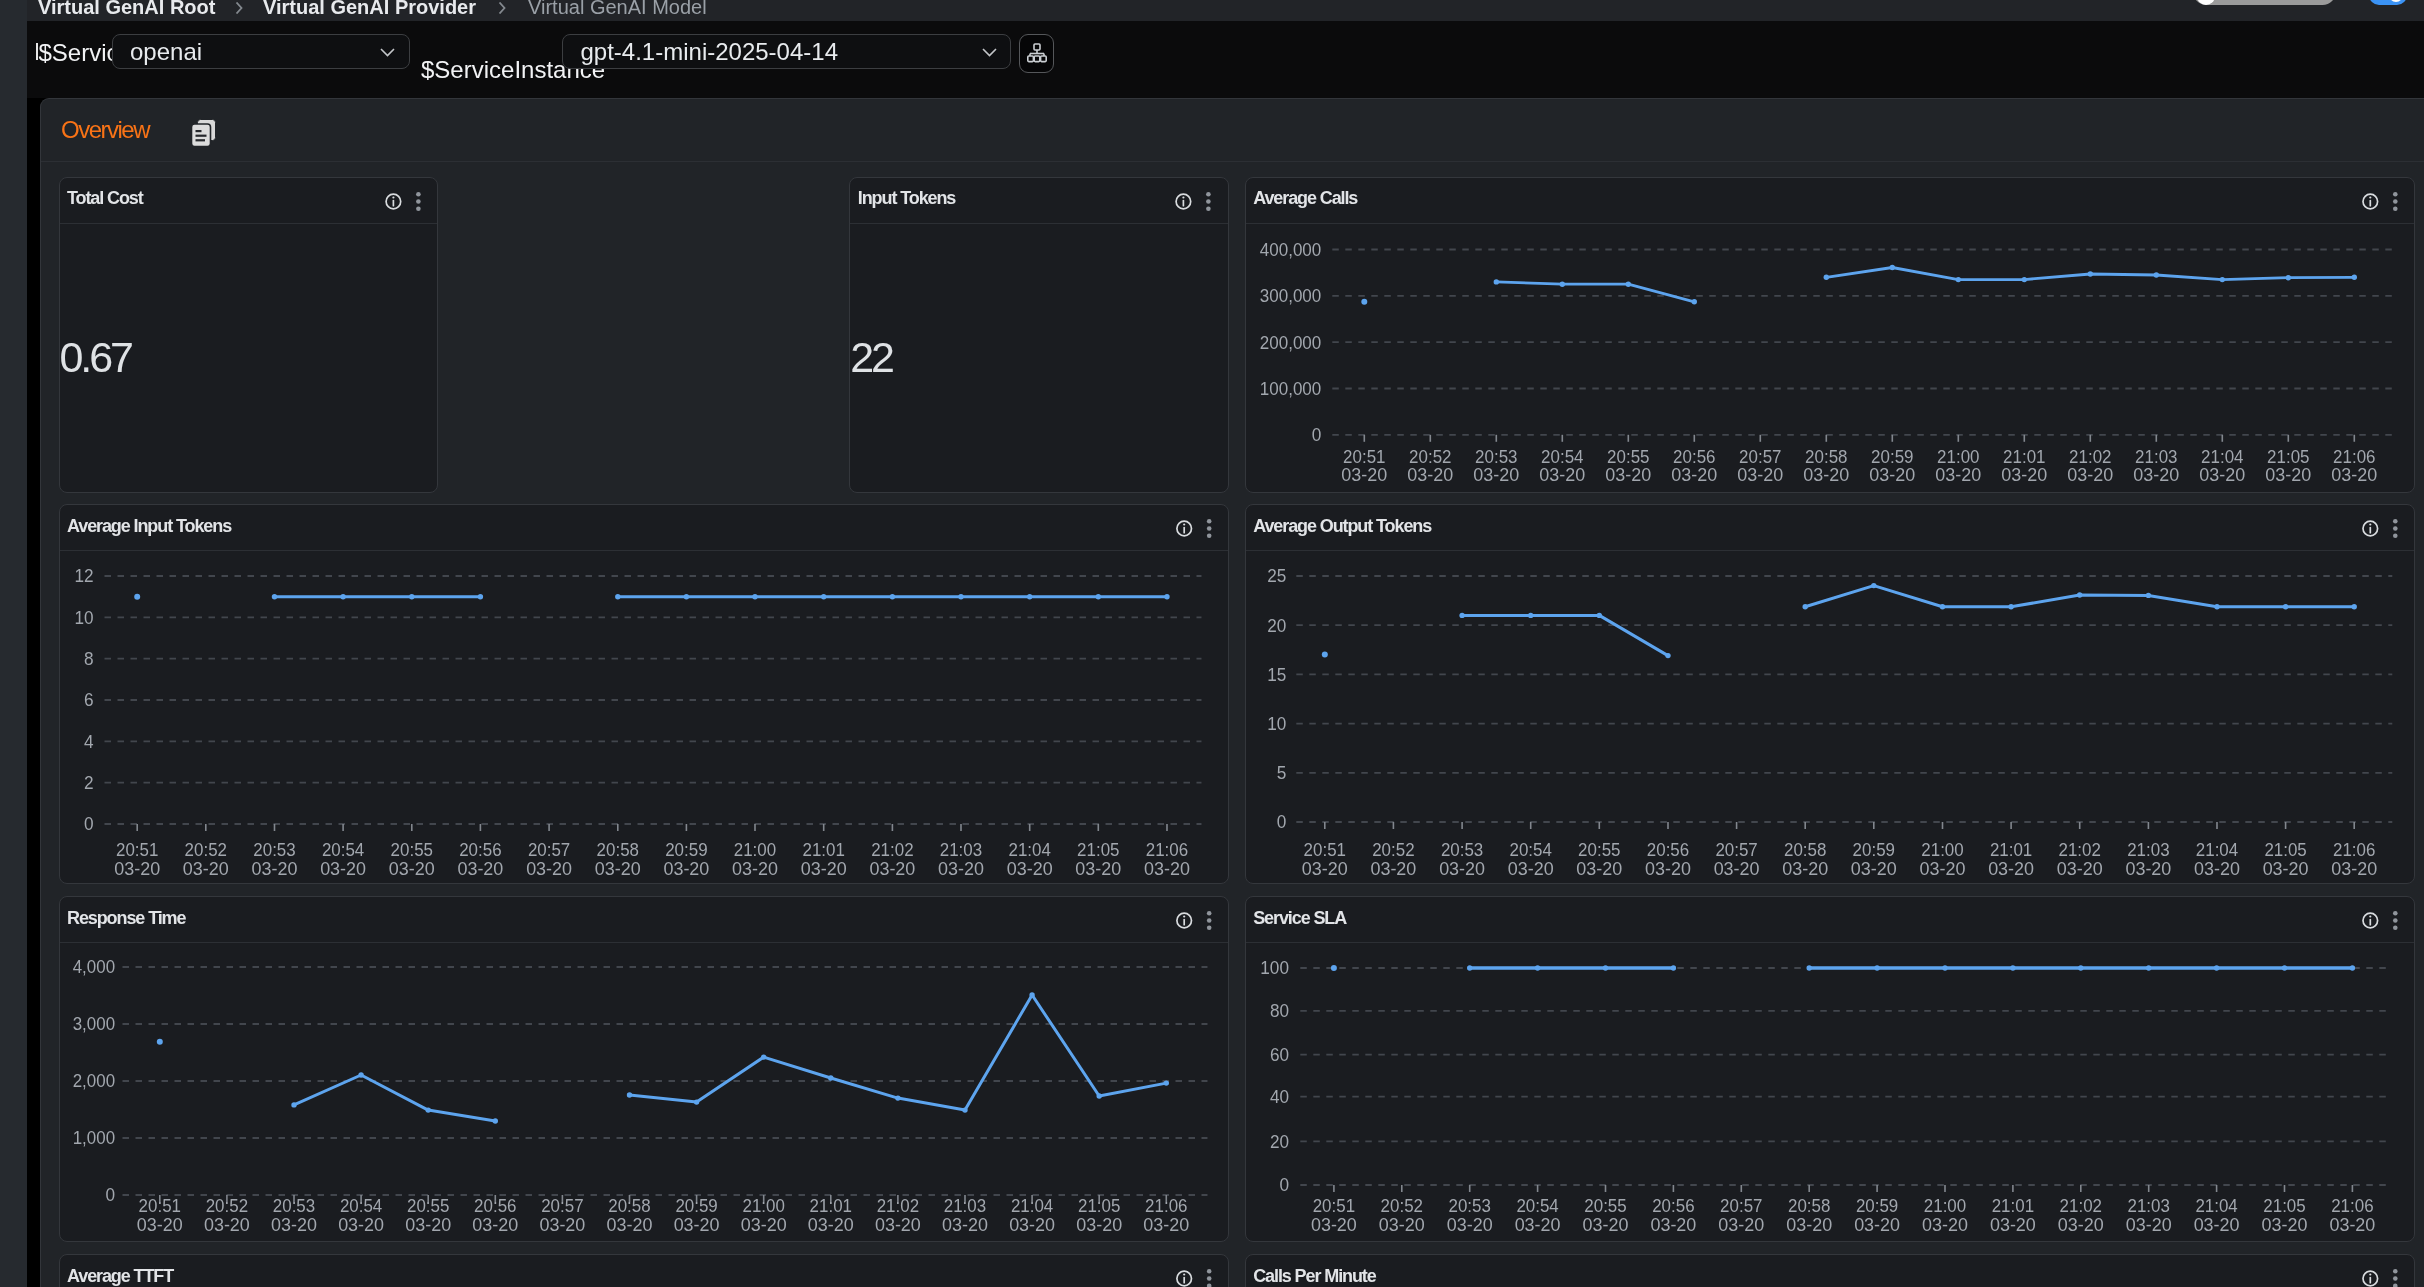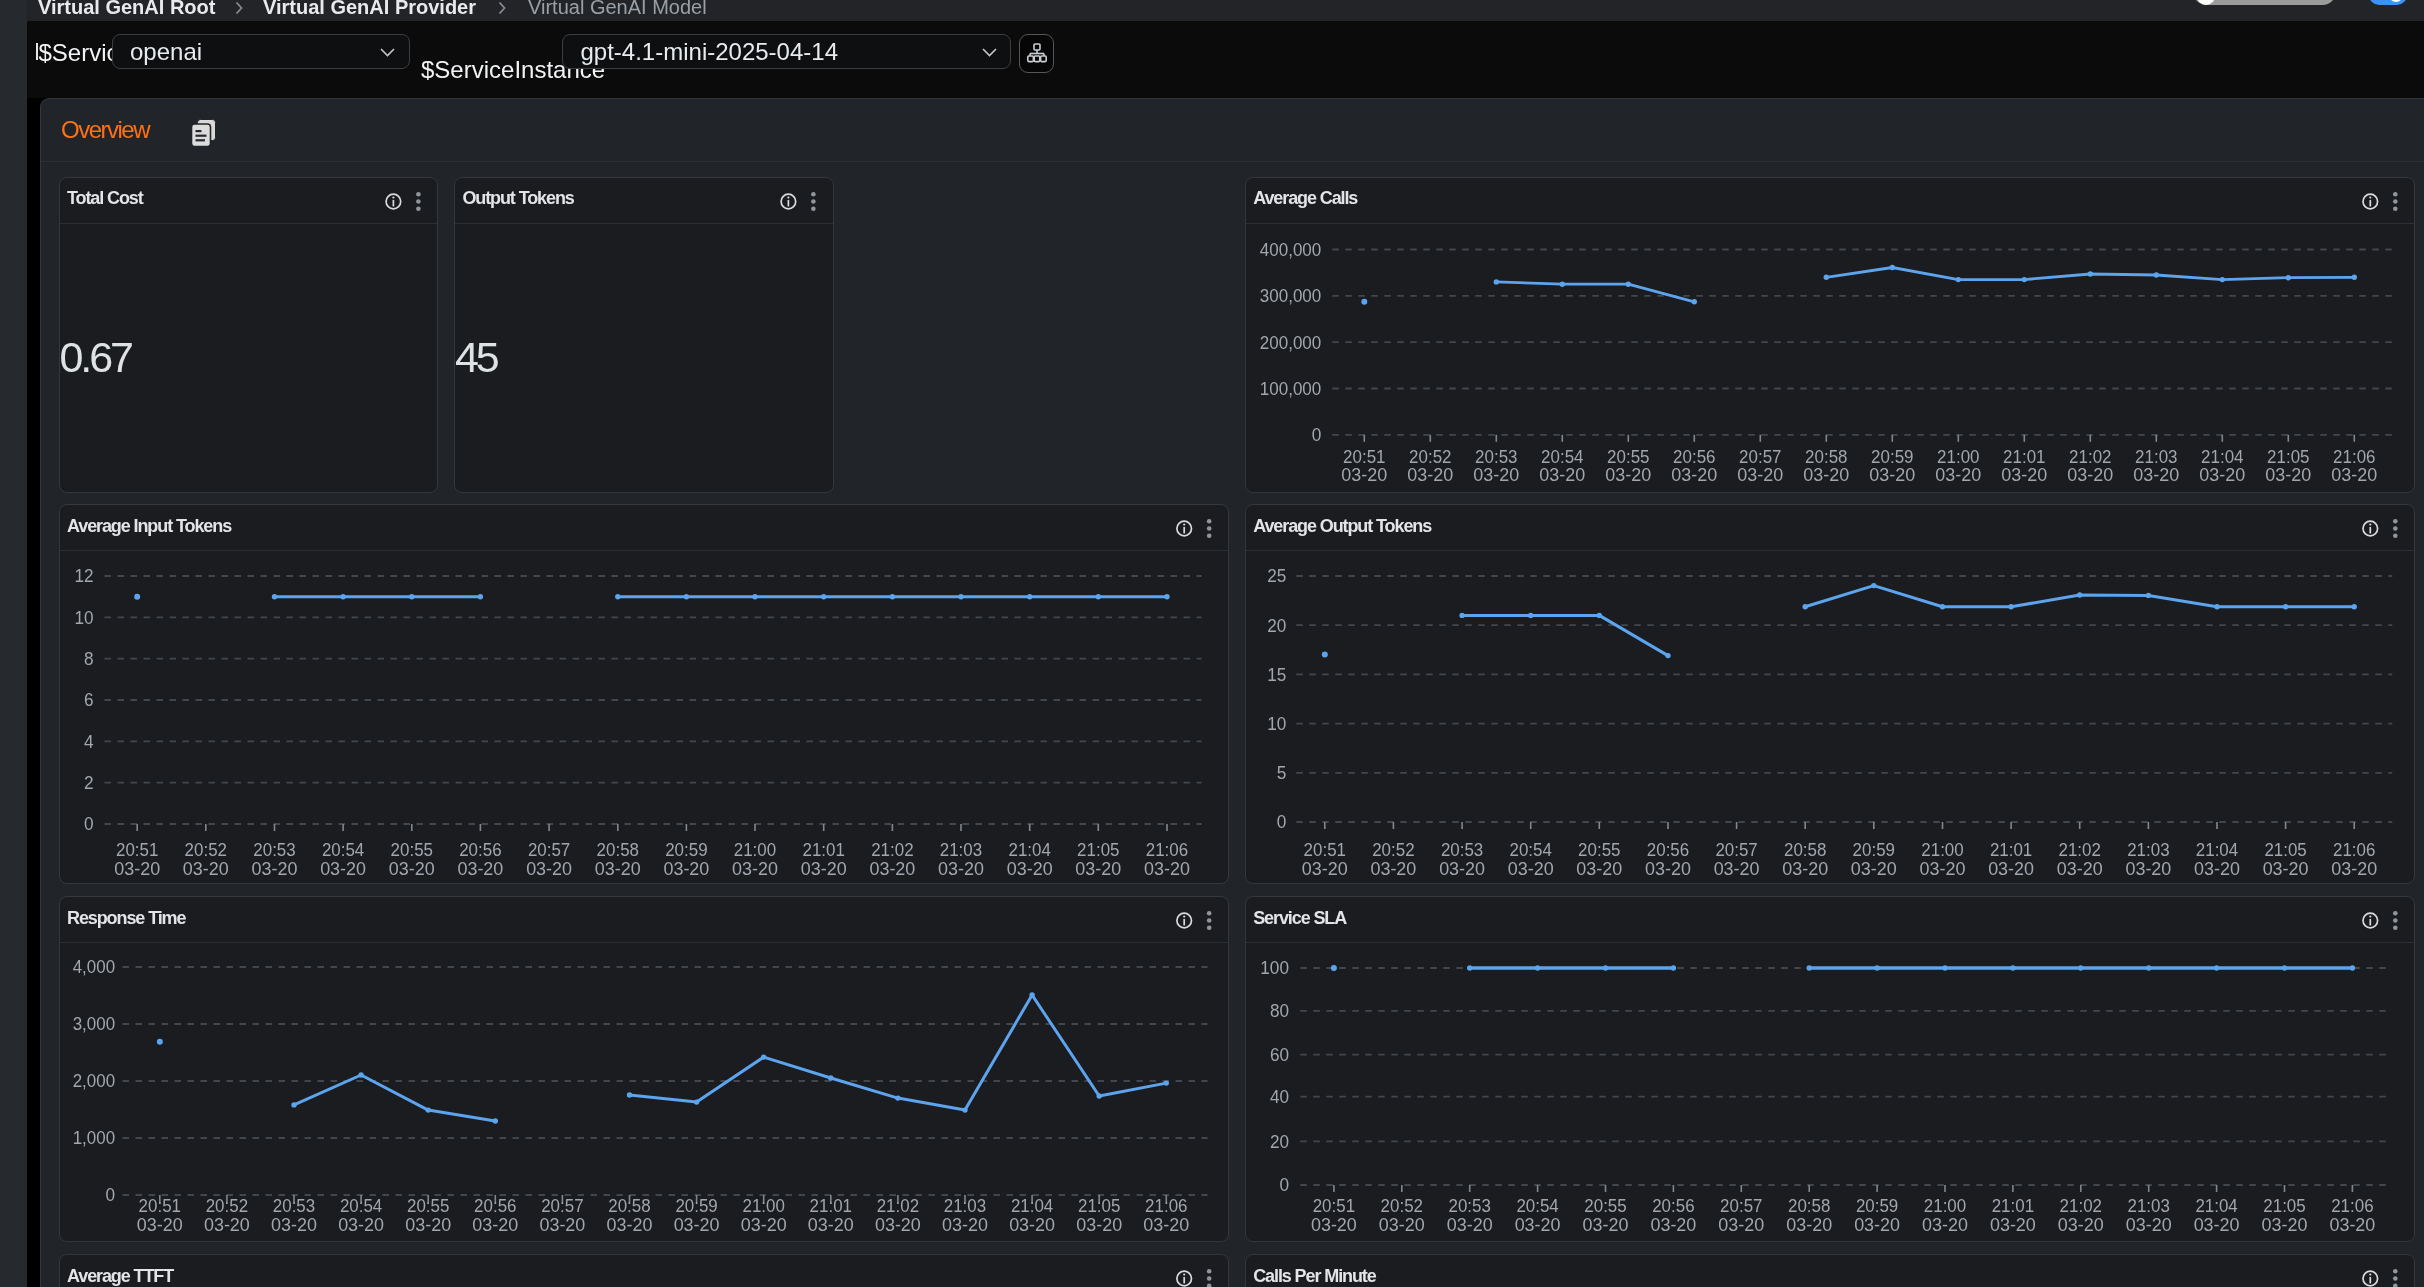--- a/index.html
+++ b/index.html
@@ -77,32 +77,32 @@
         <svg class="abs" style="left:0;top:0;width:379.9px;height:47px" viewBox="0 0 379.9 47">
 <circle cx="333.4" cy="23.5" r="7.3" fill="none" stroke="#d8dbde" stroke-width="1.7"></circle>
 <line x1="333.4" y1="22.5" x2="333.4" y2="27.7" stroke="#d8dbde" stroke-width="1.7" stroke-linecap="round"></line>
 <circle cx="333.4" cy="19.5" r="1.1" fill="#d8dbde"></circle>
 <circle cx="358.4" cy="16.2" r="2.3" fill="#90959c"></circle>
 <circle cx="358.4" cy="23.5" r="2.3" fill="#90959c"></circle>
 <circle cx="358.4" cy="30.8" r="2.3" fill="#90959c"></circle>
 </svg>
         <div class="bigval" style="top:149.0px">0.67</div>
       </div>
-      <div class="panel" style="left:412.9px;top:77.5px;width:379.9px;height:316px">
-        <div class="ptitle">Output Tokens</div>
+      <div class="panel" style="left:808.3px;top:77.5px;width:379.9px;height:316px">
+        <div class="ptitle">Input Tokens</div>
         <div class="phdr"></div>
         <svg class="abs" style="left:0;top:0;width:379.9px;height:47px" viewBox="0 0 379.9 47">
 <circle cx="333.4" cy="23.5" r="7.3" fill="none" stroke="#d8dbde" stroke-width="1.7"></circle>
 <line x1="333.4" y1="22.5" x2="333.4" y2="27.7" stroke="#d8dbde" stroke-width="1.7" stroke-linecap="round"></line>
 <circle cx="333.4" cy="19.5" r="1.1" fill="#d8dbde"></circle>
 <circle cx="358.4" cy="16.2" r="2.3" fill="#90959c"></circle>
 <circle cx="358.4" cy="23.5" r="2.3" fill="#90959c"></circle>
 <circle cx="358.4" cy="30.8" r="2.3" fill="#90959c"></circle>
 </svg>
-        <div class="bigval" style="top:149.0px">45</div>
+        <div class="bigval" style="top:149.0px">22</div>
       </div>
       <div class="panel" style="left:1203.7px;top:77.5px;width:1170.8px;height:316px">
         <div class="ptitle">Average Calls</div>
         <div class="phdr"></div>
         <svg class="abs" style="left:0;top:0;width:1170.8px;height:47px" viewBox="0 0 1170.8 47">
 <circle cx="1124.3" cy="23.5" r="7.3" fill="none" stroke="#d8dbde" stroke-width="1.7"></circle>
 <line x1="1124.3" y1="22.5" x2="1124.3" y2="27.7" stroke="#d8dbde" stroke-width="1.7" stroke-linecap="round"></line>
 <circle cx="1124.3" cy="19.5" r="1.1" fill="#d8dbde"></circle>
 <circle cx="1149.3" cy="16.2" r="2.3" fill="#90959c"></circle>
 <circle cx="1149.3" cy="23.5" r="2.3" fill="#90959c"></circle>

